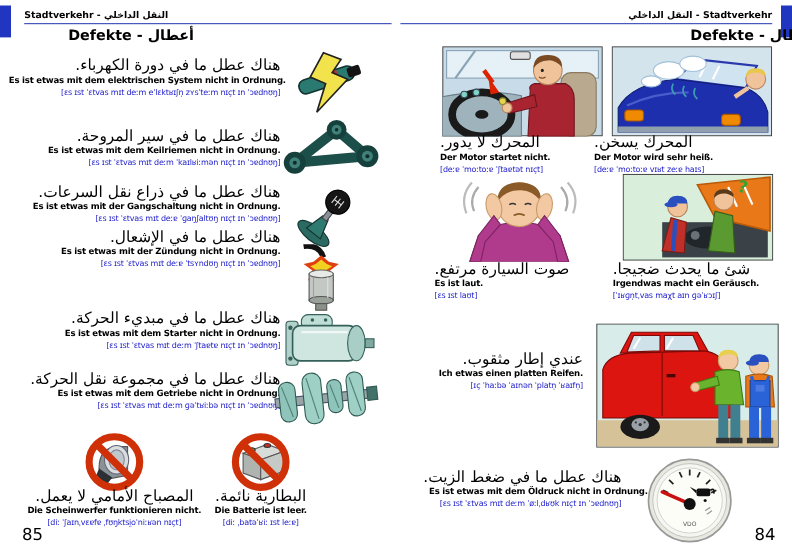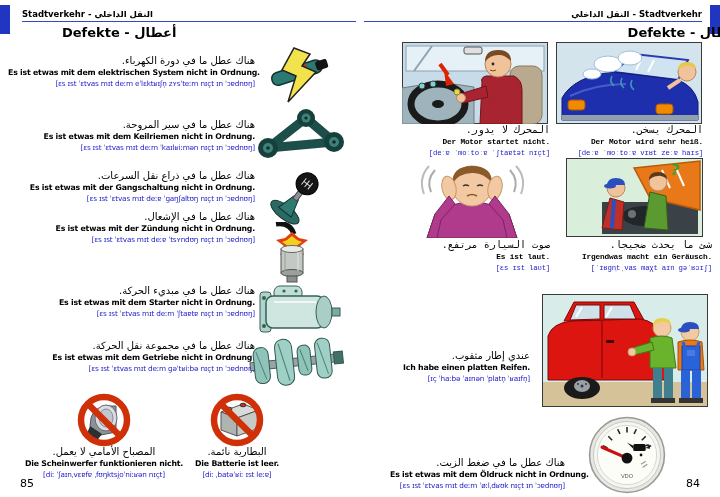--- a/index.html
+++ b/index.html
@@ -12,32 +12,32 @@
   #left-page .corner-bar{left:0;} #right-page .corner-bar{right:0;}
 
   .hdr-title{position:absolute;top:9px;font-size:8.5px;font-weight:bold;white-space:nowrap;
              border-bottom:1.6px solid #3348bb;padding-bottom:2px;}
   #left-page .hdr-title{left:22px;width:334px;text-align:left;}
   #right-page .hdr-title{left:4px;width:338px;text-align:right;}
   .hdr-sub{position:absolute;top:25px;font-size:13px;font-weight:bold;white-space:nowrap;padding-left:40px;}
   #left-page .hdr-sub{left:22px;}
   #right-page .hdr-sub{left:4px;width:338px;text-align:right;}
 
-  .ar{font-size:10px;line-height:11.5px;direction:rtl;white-space:nowrap;}
+  .ar{font-size:14px;line-height:11.5px;direction:rtl;white-space:nowrap;}
   .de{font-size:7.8px;line-height:11px;font-weight:bold;letter-spacing:-0.2px;white-space:nowrap;}
   .ipa{font-size:7.3px;line-height:11px;color:#2323cc;letter-spacing:-0.2px;white-space:nowrap;}
 
   .l-entry{position:absolute;left:8px;width:247px;text-align:right;}
   .l-icon{position:absolute;}
   .b-cap{position:absolute;text-align:center;}
-  .r-cap{position:absolute;text-align:right;font-family:Liberation Mono, monospace;}
-  .r-cap-right{position:absolute;text-align:right;margin-top:28px;}
+  .r-cap{position:absolute;text-align:left;}
+  .r-cap-right{position:absolute;text-align:right;}
   .pic{position:absolute;}
   .pic svg{display:block;}
-  .pagenum{position:absolute;top:477px;font-size:11px;}
+  .pagenum{position:absolute;top:477px;font-size:15px;}
 </style>
 </head>
 <body>
 
 <div class="page" id="left-page">
   <div class="corner-bar"></div>
   <div class="hdr-title">Stadtverkehr - النقل الداخلي</div>
   <div class="hdr-sub">Defekte - أعطال</div>
 
   <div class="l-entry" style="top:55px">
@@ -244,21 +244,21 @@
       <path d="M122,28 Q122,20 131,20 Q140,20 140,27 Q134,23 131,24 Q126,24 122,28 Z" fill="#e8c84c"></path>
       <line x1="124" y1="38" x2="112" y2="46" stroke="#f0c39a" stroke-width="4"></line>
     </svg>
   </div>
 
   <div class="r-cap" style="left:40px;top:125px;width:150px">
     <div class="ar">المحرك لا يدور.</div>
     <div class="de">Der Motor startet nicht.</div>
     <div class="ipa">[deːɐ ˈmoːtoːɐ ˈʃtaɐtət nɪçt]</div>
   </div>
-  <div class="r-cap" style="left:193px;top:125px;width:150px">
+  <div class="r-cap" style="left:180px;top:125px;width:150px">
     <div class="ar">المحرك يسخن.</div>
     <div class="de">Der Motor wird sehr heiß.</div>
     <div class="ipa">[deːɐ ˈmoːtoːɐ vɪʁt zeːɐ haɪs]</div>
   </div>
 
   <div class="pic" style="left:45px;top:156px">
     <svg width="135" height="82" viewBox="0 0 135 82">
       <path d="M30,14 q-9,10 -4,22" fill="none" stroke="#aaaaaa" stroke-width="2"></path>
       <path d="M24,10 q-11,12 -5,28" fill="none" stroke="#bbbbbb" stroke-width="2"></path>
       <path d="M105,14 q9,10 4,22" fill="none" stroke="#aaaaaa" stroke-width="2"></path>
@@ -304,21 +304,21 @@
     <div class="ipa">[ɛs ɪst laʊt]</div>
   </div>
   <div class="r-cap" style="left:197px;top:240px;width:155px">
     <div class="ar">شئ ما يحدث ضجيجا.</div>
     <div class="de">Irgendwas macht ein Geräusch.</div>
     <div class="ipa">[ˈɪʁɡn̩tˌvas maχt aɪn ɡəˈʁɔɪʃ]</div>
   </div>
 
   <div class="r-cap-right" style="left:30px;top:322px;width:140px">
     <div class="ar">عندي إطار مثقوب.</div>
-    <div class="de">Ich habe einen platten Reifen.</div>
+    <div class="de">Ich etwas einen platten Reifen.</div>
     <div class="ipa">[ɪç ˈhaːbə ˈaɪnən ˈplatn̩ ˈʁaɪfn̩]</div>
   </div>
   <div class="pic" style="left:182px;top:294px">
     <svg width="166" height="113" viewBox="0 0 166 113">
       <rect x="0.5" y="0.5" width="165" height="112" fill="#d8ecea" stroke="#3a3a3a"></rect>
       <rect x="1" y="88" width="164" height="24" fill="#d6c298"></rect>
       <polygon points="22,27 32,8 92,8 102,26" fill="#dd1510" stroke="#7a0a08"></polygon>
       <path d="M6,42 Q10,29 30,27 L98,25 Q114,27 120,42 L124,54 L124,86 L6,86 Z" fill="#dd1510" stroke="#7a0a08"></path>
       <polygon points="34,11 58,11 58,25 28,26" fill="#cfe2ea" stroke="#7a0a08"></polygon>
       <polygon points="62,11 88,11 94,25 62,25" fill="#cfe2ea" stroke="#7a0a08"></polygon>

